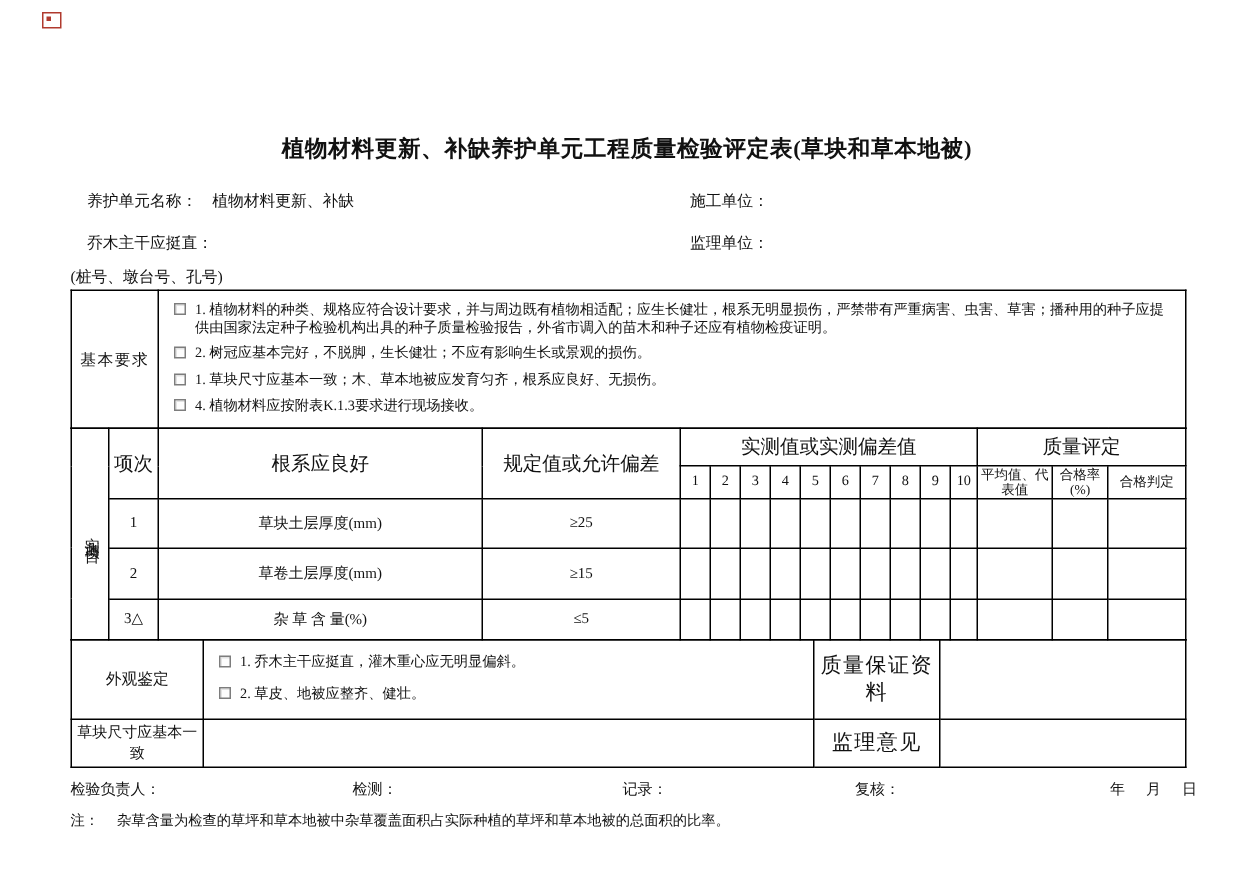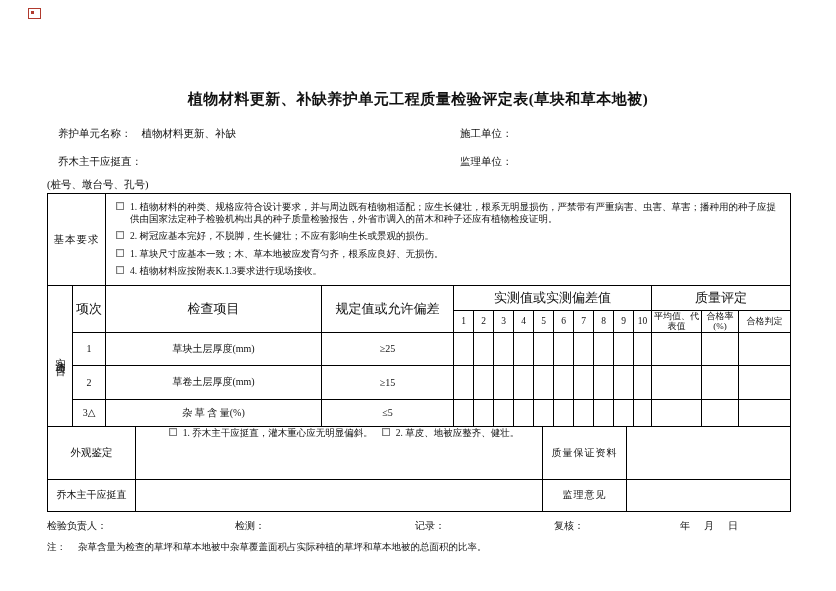--- a/index.html
+++ b/index.html
@@ -42,31 +42,31 @@
   .t2 .vlabel { writing-mode:vertical-lr; text-orientation:upright; letter-spacing:3px;
     font-size:10px; margin:0 auto; }
   .t2 .hdr { font-size:13px; }
   .t2 .num { font-size:9.5px; }
   .t2 .small-hdr { font-size:9px; line-height:1.15; }
   .t2 .item-name { font-size:10px; }
 
   
   .t3 td.lbl { font-size:10.5px; }
   .t3 td.content { text-align:left; }
-  .app-items { display:flex; justify-content:center; gap:9px;
+  .app-items { display:flex; flex-direction:column; justify-content:center; gap:9px;
     height:51px; padding-left:10px; }
-  .t3 .rlabel { font-size:10px; letter-spacing:1px; }
+  .t3 .rlabel { font-size:14px; letter-spacing:1px; }
 
   .footer-line { position:absolute; top:519px; left:0; width:836px; font-size:10px; }
   .footer-line span { position:absolute; white-space:nowrap;text-align:center; }
   .f-inspector { left:47px; }
   .f-tester   { left:235px; }
   .f-recorder { left:415px; }
-  .f-reviewer { left:554px; }
-  .f-date     { left:680px; letter-spacing:2px; }
+  .f-reviewer { left:570px; }
+  .f-date     { left:740px; letter-spacing:2px; }
 
   .note-line { position:absolute; top:541px; left:47px; font-size:9.5px; white-space:nowrap; }
   .note-line .note-body { margin-left:12px; }
 </style>
 </head>
 <body>
 
 <div class="broken-img"></div>
 
 <div class="title">植物材料更新、补缺养护单元工程质量检验评定表(草块和草本地被)</div>
@@ -128,21 +128,21 @@
       <col style="width:50px;">
         <col style="width:37px;">
         <col style="width:52px;">
     </colgroup>
     <tbody>
         <tr style="height:25px;">
       <td rowspan="5">
             <div class="vlabel">实测项目</div>
           </td>
       <td rowspan="2" class="hdr">项次</td>
-      <td rowspan="2" class="hdr">检查项目</td>
+      <td rowspan="2" class="hdr">根系应良好</td>
       <td rowspan="2" class="hdr">规定值或允许偏差</td>
       <td colspan="10" class="hdr">实测值或实测偏差值</td>
       <td colspan="3" class="hdr">质量评定</td>
     </tr>
     <tr style="height:21px;">
       <td class="num">1</td>
       <td class="num">2</td>
       <td class="num">3</td>
       <td class="num">4</td>
       <td class="num">5</td>
@@ -231,21 +231,21 @@
           <div class="req-item">
             <span class="cb"></span>
             <span>2. 草皮、地被应整齐、健壮。</span>
           </div>
         </div>
       </td>
       <td class="rlabel">质量保证资料</td>
       <td></td>
     </tr>
     <tr style="height:32px;">
-      <td class="lbl" style="font-size:10px;">乔木主干应挺直</td>
+      <td class="lbl" style="font-size:10px;">草块尺寸应基本一致</td>
       <td></td>
       <td class="rlabel">监理意见</td>
       <td></td>
     </tr>
   </tbody>
     </table>
 </div>
 
 <div class="footer-line">
   <span class="f-inspector">检验负责人：</span>

